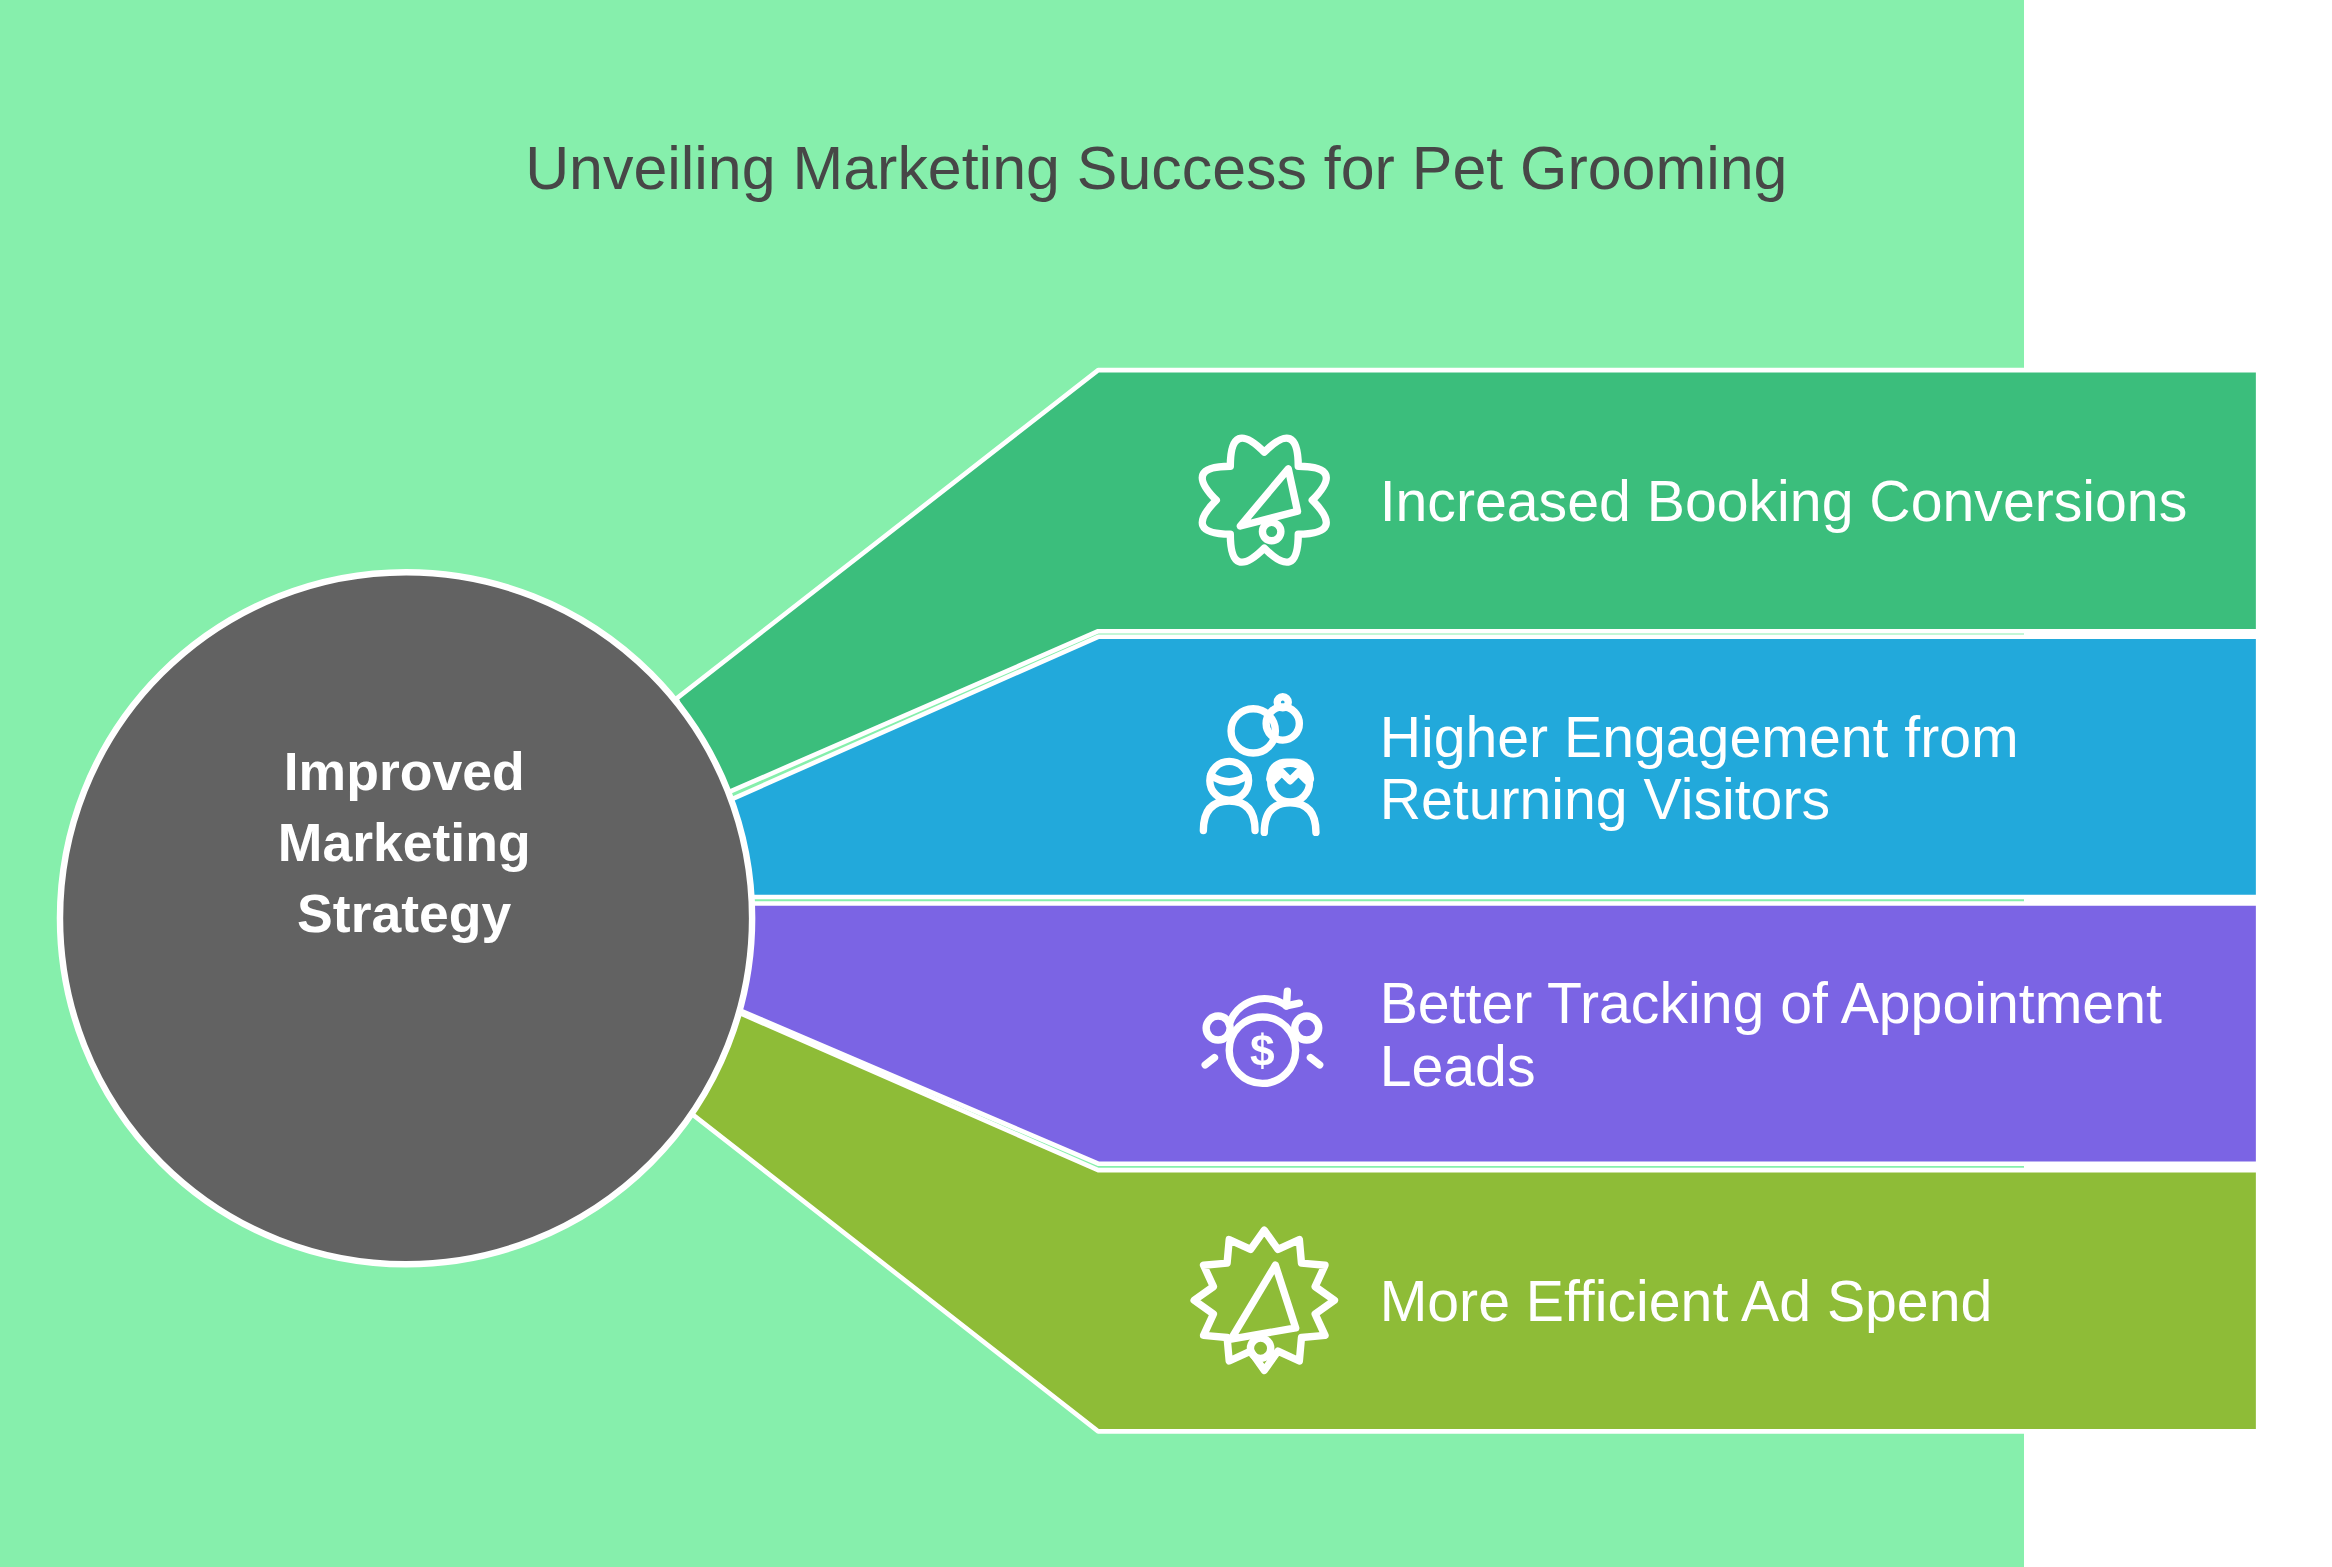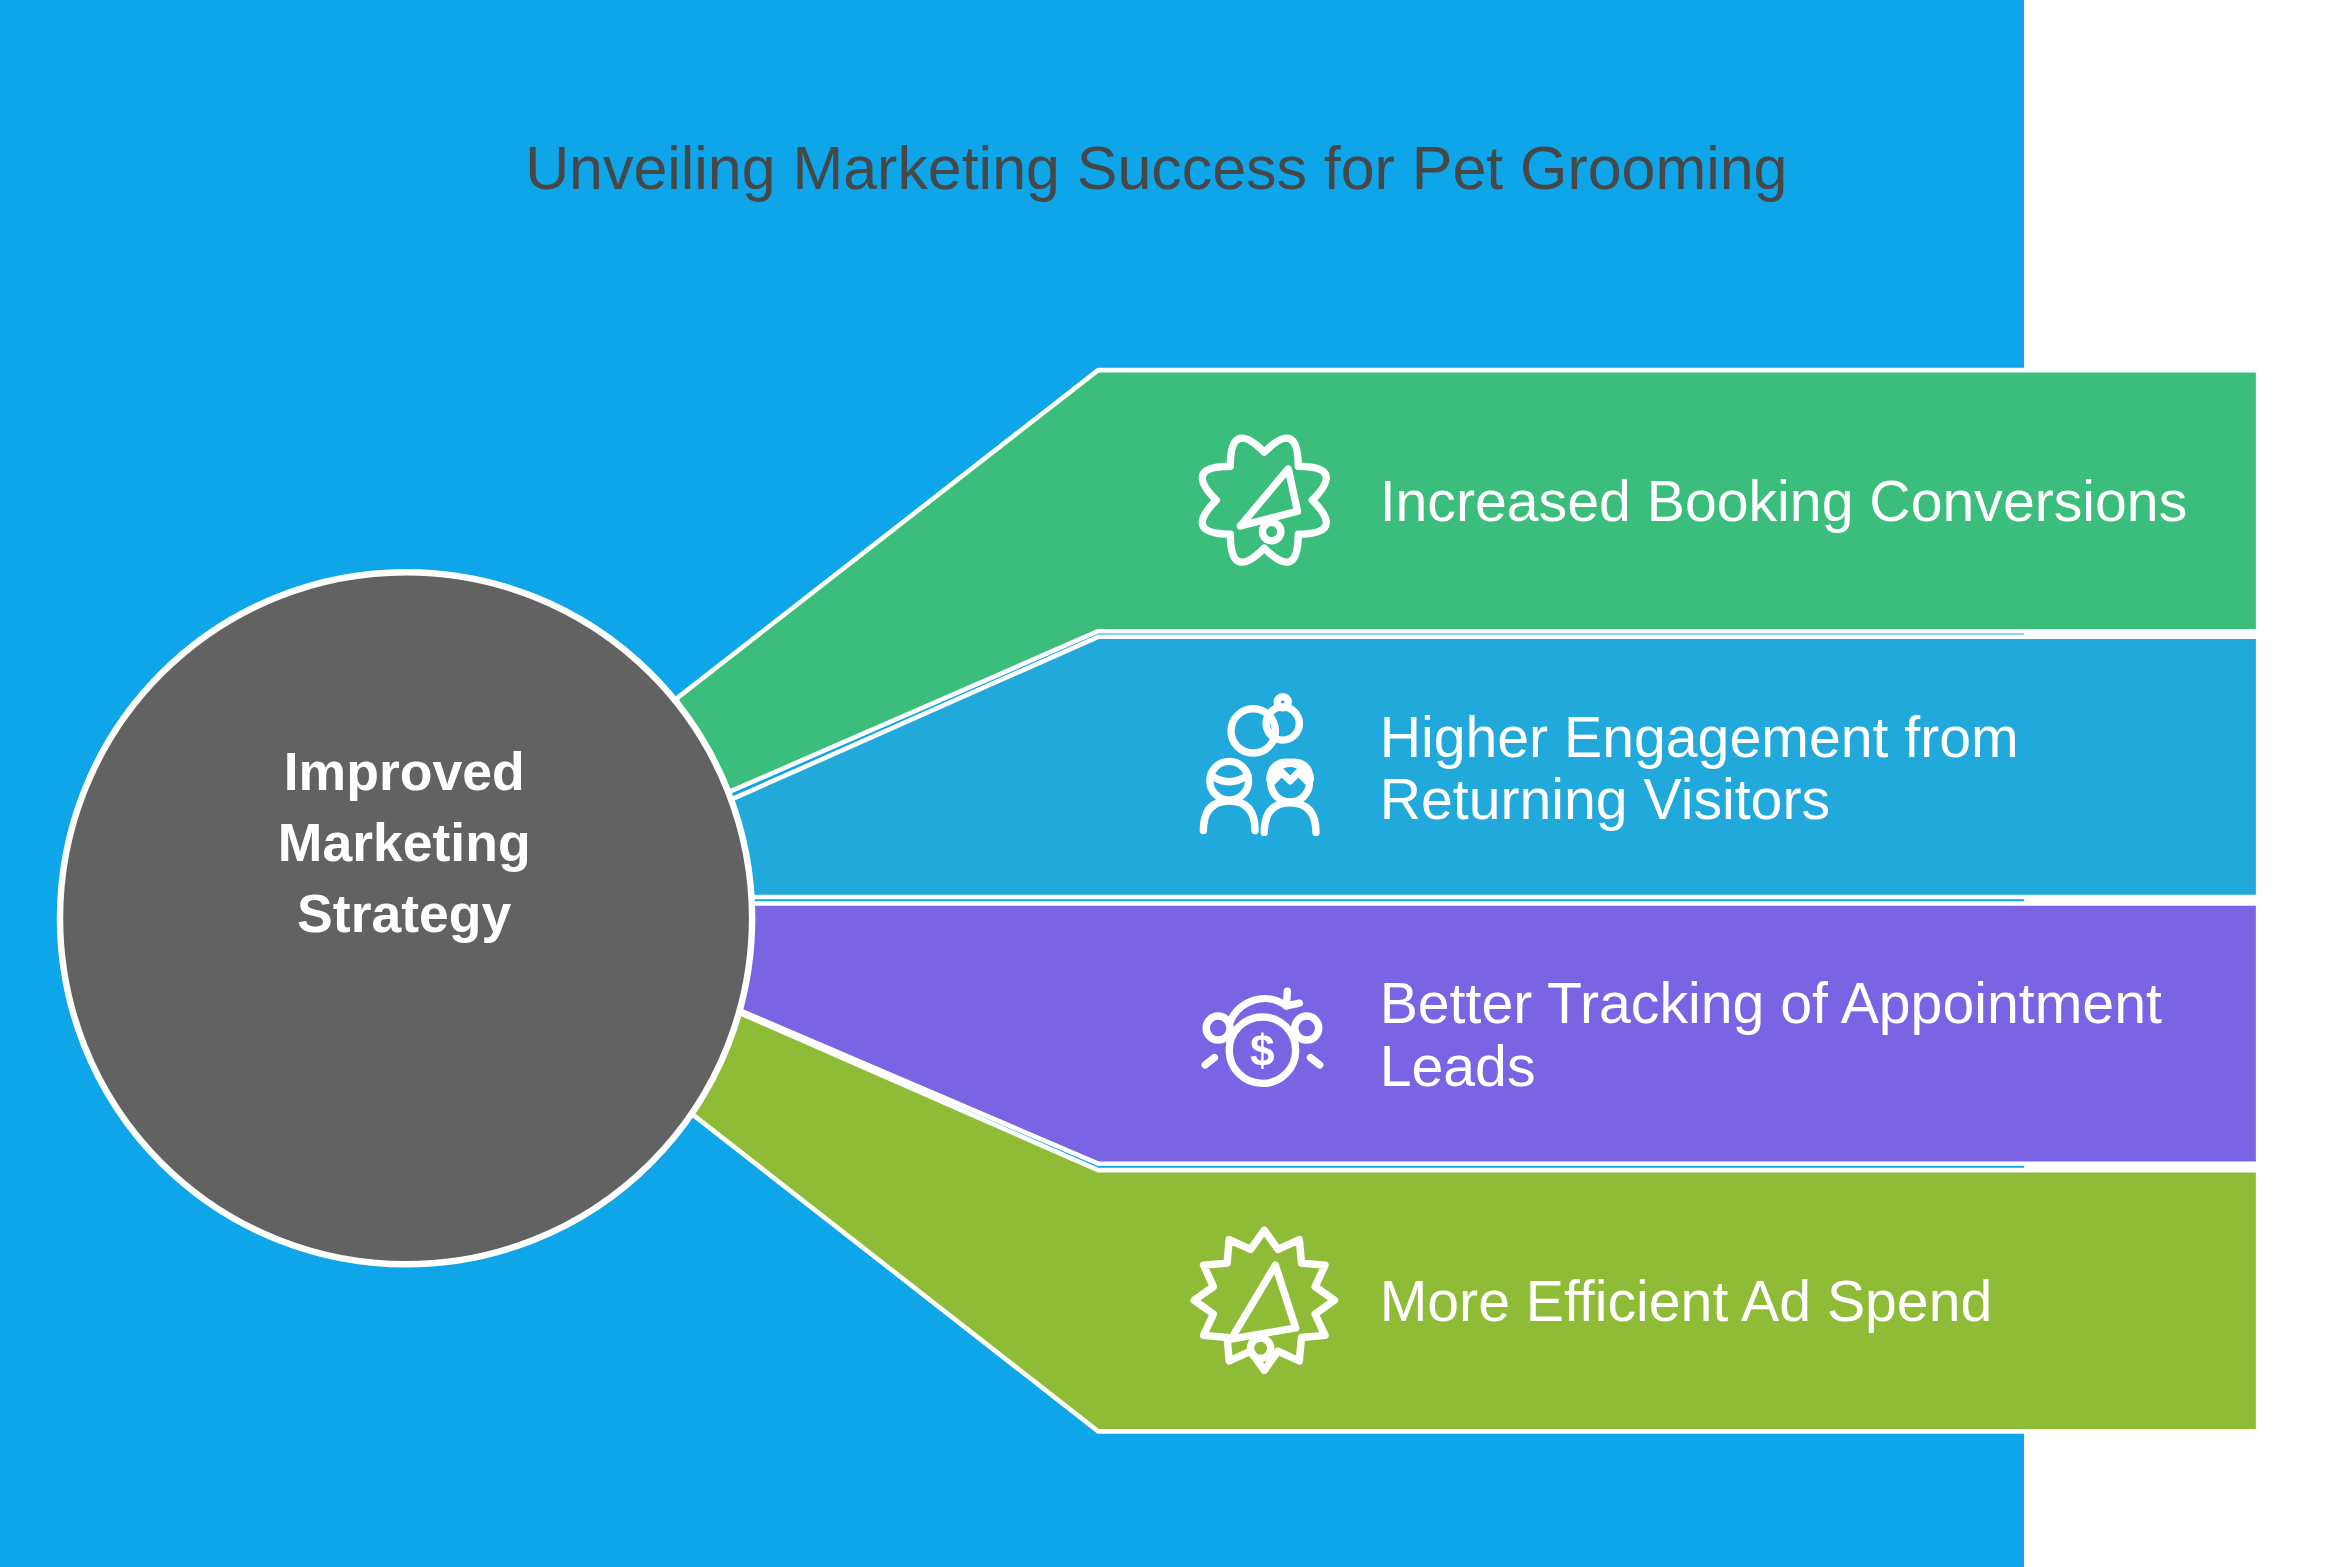--- a/index.html
+++ b/index.html
@@ -1,16 +1,16 @@
 <!DOCTYPE html>
 <html style="font-size:14.8px"><head>
 <meta charset="utf-8">
 <style>
   html,body{margin:0;padding:0;background:#ffffff;}
-  .stage{width:2024px;height:1567px;position:relative;background:#0ea5e9;}
+  .stage{width:2024px;height:1567px;position:relative;background:#86efac;}
   svg{display:block;}
   .title{font:400 66px "Liberation Sans", sans-serif; text-anchor:middle;}
   .label{font:400 62px "Liberation Sans", sans-serif; fill:#ffffff;}
   .circle-label{font:700 58px "Liberation Sans", sans-serif; fill:#ffffff; text-anchor:middle;}
   .band{stroke:#ffffff;stroke-width:5;stroke-linejoin:round;}
   .icon path,.icon circle{fill:none;stroke:#ffffff;stroke-width:8;stroke-linecap:round;stroke-linejoin:round;}
   .icon .glyph{fill:#ffffff;stroke:none;font:700 48px "Liberation Sans", sans-serif;text-anchor:middle;}
   .center-circle{stroke:#ffffff;stroke-width:7;}
 </style>
 </head>

